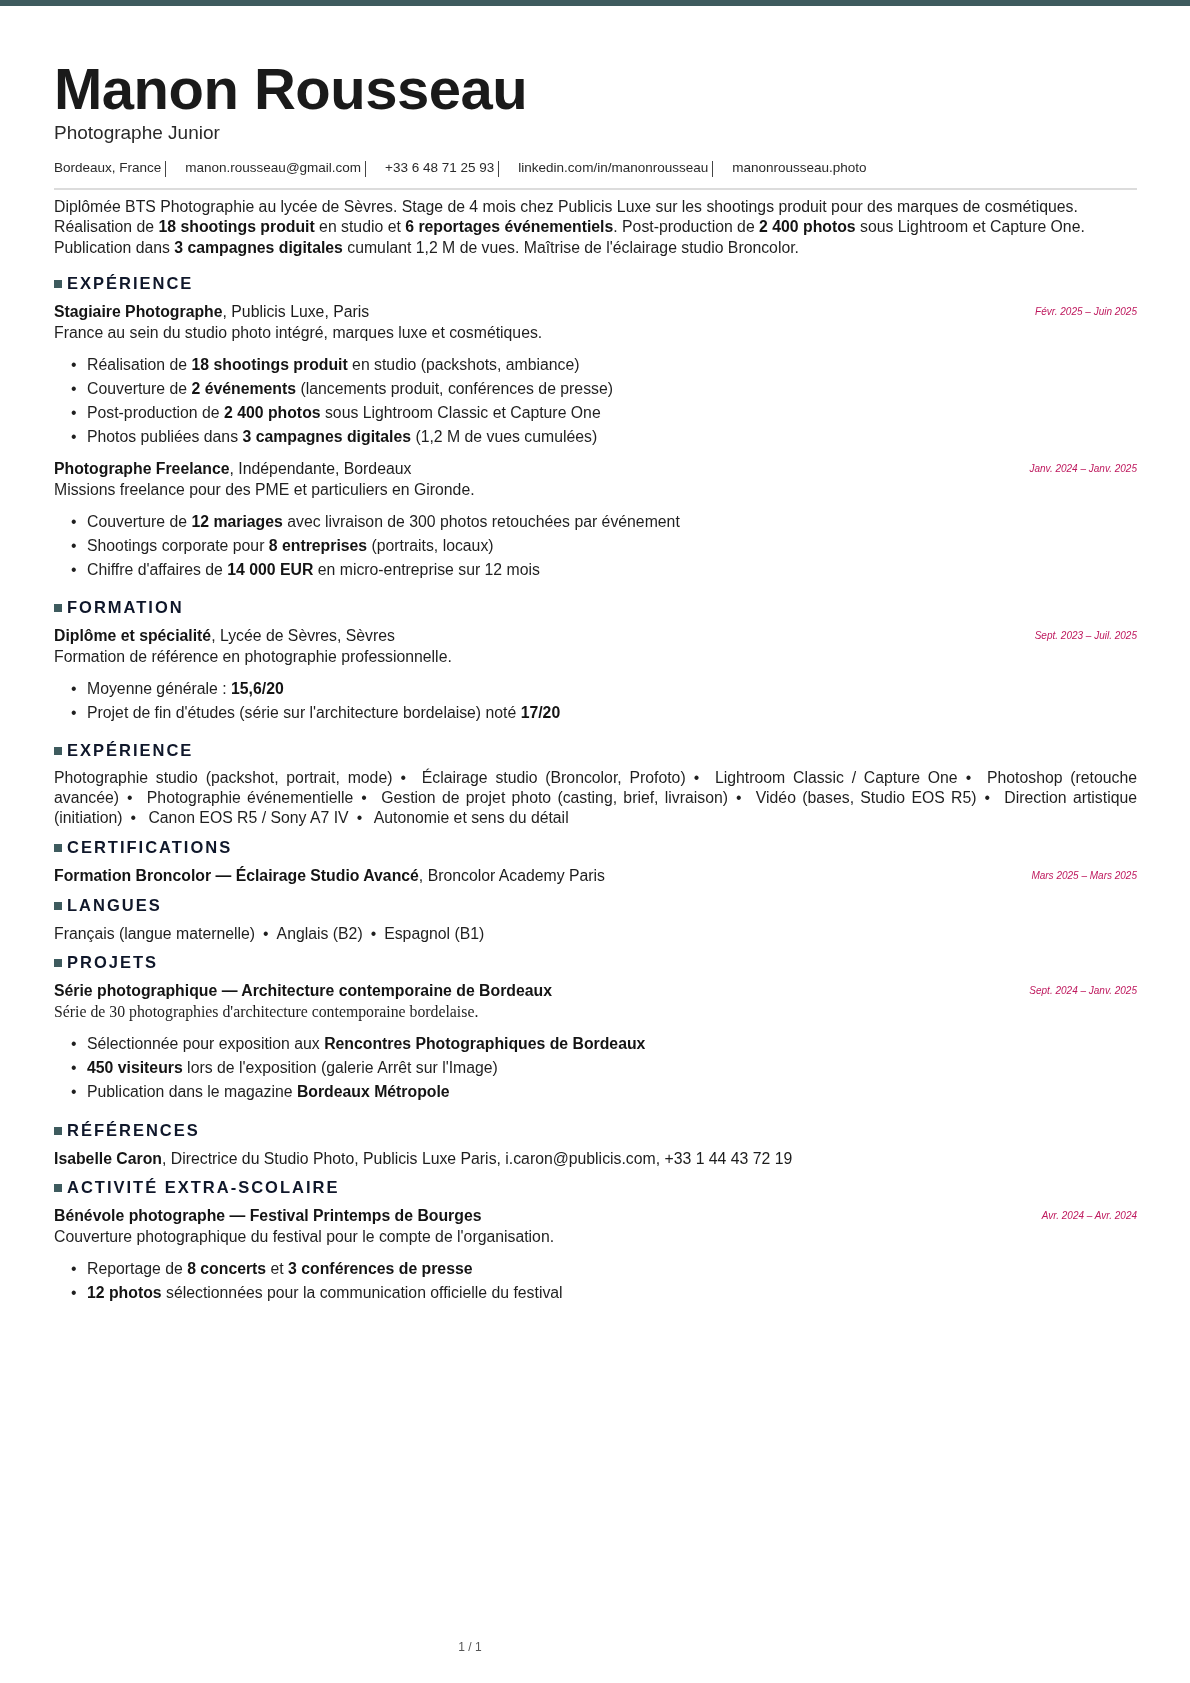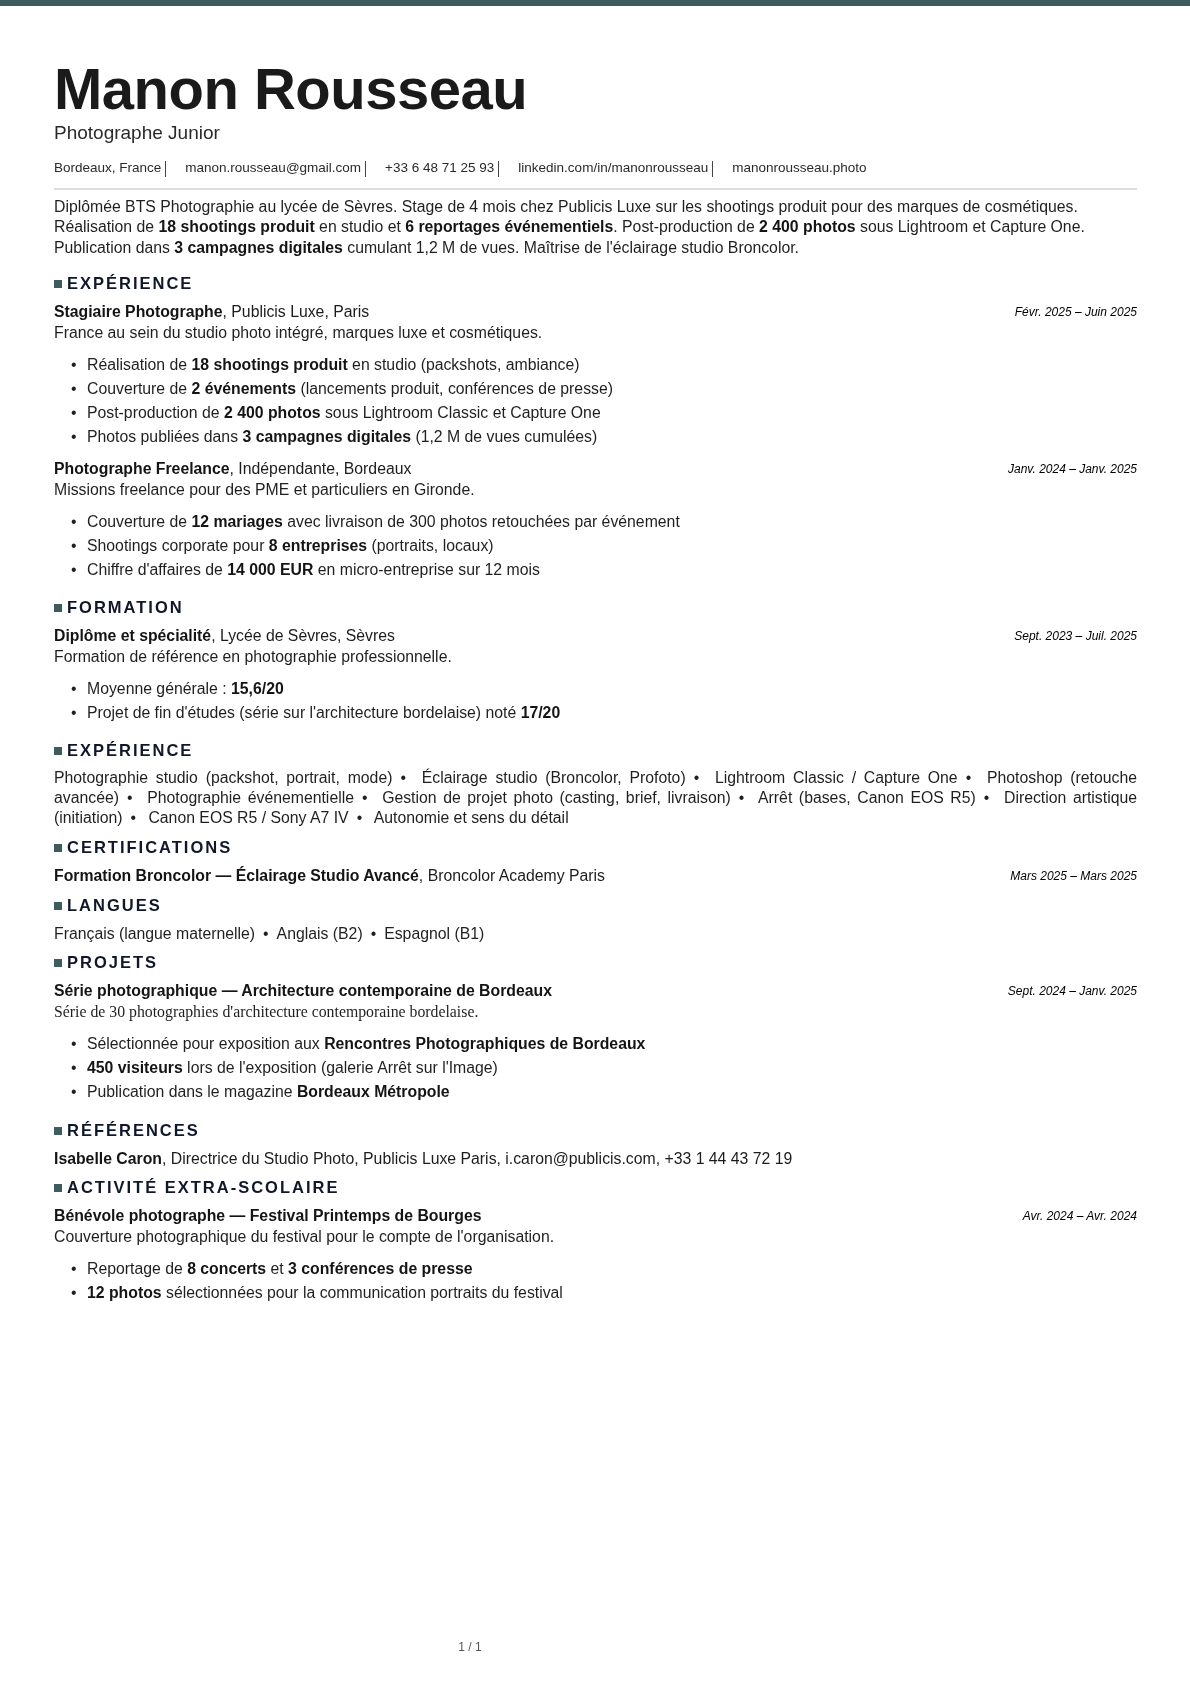--- a/index.html
+++ b/index.html
@@ -11,21 +11,21 @@
   .job-title { position: absolute; top: 122px; left: 0; font-size: 19px; color: #2a2a2a; }
   .contact { position: absolute; top: 160px; left: 0; font-size: 13.5px; color: #2a2a2a; display: flex; white-space: nowrap; }
   .contact .item { display: inline-block; }
   .contact .sep { display: inline-block; width: 1px; height: 16px; background: #444; margin: 1px 19px 0 4px; }
   .header-rule { position: absolute; top: 188px; left: 0; width: 1083px; height: 2px; background: #dcdcdc; }
   .summary { position: absolute; top: 197px; left: 0; width: 1083px; font-size: 15.8px; line-height: 20.4px; color: #1f1f1f; }
   b { font-weight: bold; color: #141414; }
   .section-title { position: absolute; left: 0; font-size: 16.5px; font-weight: bold; letter-spacing: 2px; color: #0f172a; display: flex; align-items: center; }
   .section-title .sq { display: inline-block; width: 8px; height: 8px; background: #3e5b5e; margin-right: 5px; }
   .entry-head { position: absolute; left: 0; width: 1083px; font-size: 15.8px; line-height: 20px; }
-  .entry-date { position: absolute; right: 0; top: 0; font-size: 12px; font-style: italic; color: #000000; }
+  .entry-date { position: absolute; right: 0; top: 0; font-size: 10px; font-style: italic; color: #be185d; }
   .entry-desc { position: absolute; left: 0; font-size: 15.8px; line-height: 20px; color: #1f1f1f; }
   ul.bullets { position: absolute; left: 33px; list-style: none; font-size: 15.8px; line-height: 24px; color: #1f1f1f; }
   ul.bullets li { position: relative; padding-left: 0; }
   ul.bullets li::before { content: "\2022"; position: absolute; left: -16px; top: 0; color: #1f1f1f; }
   .skills { position: absolute; top: 768px; left: 0; width: 1083px; font-size: 15.8px; line-height: 20.2px; color: #1f1f1f; text-align: justify; }
   .inline-list { position: absolute; left: 0; font-size: 15.8px; line-height: 20px; color: #1f1f1f; }
   .dot { margin: 0 8px; }
   .footer { position: absolute; top: 1640px; left: 0; width: 940px; text-align: center; font-size: 12px; color: #555; }
 </style>
 </head>
@@ -102,21 +102,21 @@
       <span class="sq"></span>
       <span>EXPÉRIENCE</span>
     </div>
   <div class="skills">
     <span>Photographie studio (packshot, portrait, mode)</span><span class="dot">•</span>
     <span>Éclairage studio (Broncolor, Profoto)</span><span class="dot">•</span>
     <span>Lightroom Classic / Capture One</span><span class="dot">•</span>
     <span>Photoshop (retouche avancée)</span><span class="dot">•</span>
     <span>Photographie événementielle</span><span class="dot">•</span>
     <span>Gestion de projet photo (casting, brief, livraison)</span><span class="dot">•</span>
-    <span>Arrêt (bases, Canon EOS R5)</span><span class="dot">•</span>
+    <span>Vidéo (bases, Studio EOS R5)</span><span class="dot">•</span>
     <span>Direction artistique (initiation)</span><span class="dot">•</span>
     <span>Canon EOS R5 / Sony A7 IV</span><span class="dot">•</span>
     <span>Autonomie et sens du détail</span>
   </div>
 
   <div class="section-title" style="top:838px;">
       <span class="sq"></span>
       <span>CERTIFICATIONS</span>
     </div>
   <div class="entry-head" style="top:866px;">
@@ -159,17 +159,17 @@
       <span class="sq"></span>
       <span>ACTIVITÉ EXTRA-SCOLAIRE</span>
     </div>
   <div class="entry-head" style="top:1206px;">
     <b>Bénévole photographe — Festival Printemps de Bourges</b>
     <span class="entry-date">Avr. 2024 – Avr. 2024</span>
   </div>
   <div class="entry-desc" style="top:1227px;">Couverture photographique du festival pour le compte de l'organisation.</div>
   <ul class="bullets" style="top:1257px;">
     <li><span>Reportage de </span><b>8 concerts</b><span> et </span><b>3 conférences de presse</b></li>
-    <li><b>12 photos</b><span> sélectionnées pour la communication portraits du festival</span></li>
+    <li><b>12 photos</b><span> sélectionnées pour la communication officielle du festival</span></li>
   </ul>
 </div>
 
 <div class="footer">1 / 1</div>
 
 </body></html>

